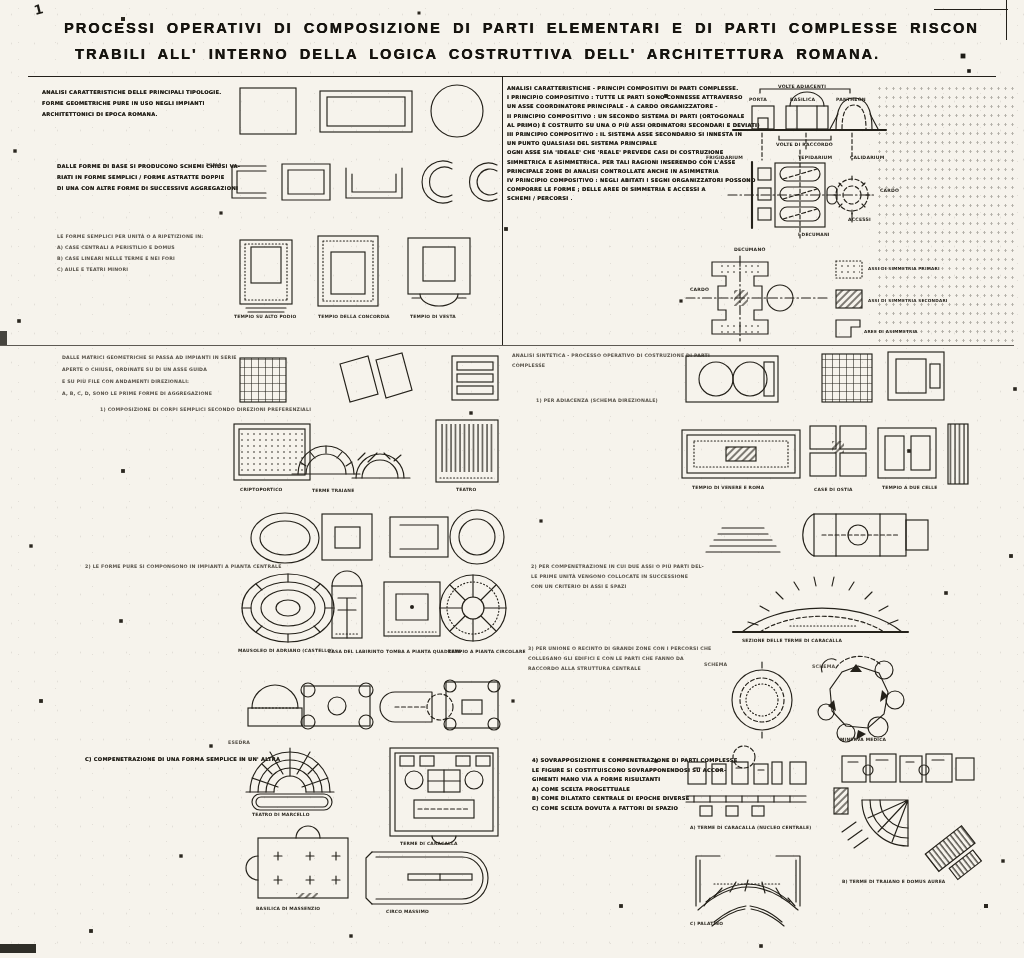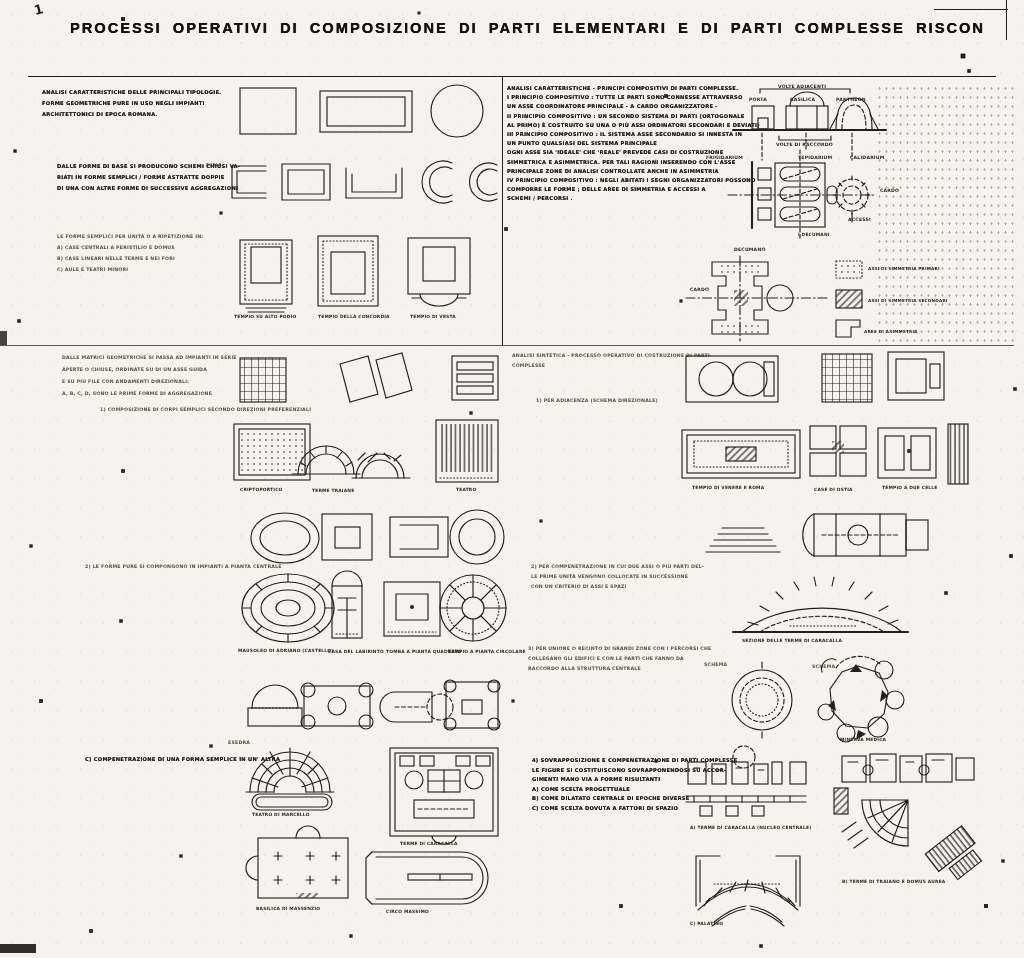--- a/index.html
+++ b/index.html
@@ -66,21 +66,22 @@
   <div class="specks"></div>
   <div class="rule rule-top"></div>
   <div class="rule rule-mid"></div>
   <div class="rule vdiv"></div>
   <div class="rule tr-v"></div>
   <div class="rule tr-h"></div>
   <div class="blob-bl"></div>
   <div class="blob-l"></div>
 
   <div class="corner">1</div>
-  <div class="title" style="left:70px;top:20px;">PROCESSI OPERATIVI DI COMPOSIZIONE DI PARTI ELEMENTARI E DI PARTI COMPLESSE RISCON</div>
+  <div class="title" style="left:64px;top:20px;">PROCESSI OPERATIVI DI COMPOSIZIONE DI PARTI ELEMENTARI E DI PARTI COMPLESSE RISCON</div>
+  <div class="title" style="left:75px;top:46px;">TRABILI ALL' INTERNO DELLA LOGICA COSTRUTTIVA DELL' ARCHITETTURA ROMANA.</div>
 
   <div class="ink blk" style="left:42px;top:87px;line-height:11px;">
       <div>ANALISI CARATTERISTICHE DELLE PRINCIPALI TIPOLOGIE.</div>
       <div>FORME GEOMETRICHE PURE IN USO NEGLI IMPIANTI</div>
       <div>ARCHITETTONICI DI EPOCA ROMANA.</div>
     </div>
   <div class="pencil" style="left:206px;top:162px;font-size:4px;">SCALA</div>
   <div class="ink blk" style="left:57px;top:161px;line-height:11px;">
       <div>DALLE FORME DI BASE SI PRODUCONO SCHEMI CHIUSI VA-</div>
       <div>RIATI IN FORME SEMPLICI / FORME ASTRATTE DOPPIE</div>

